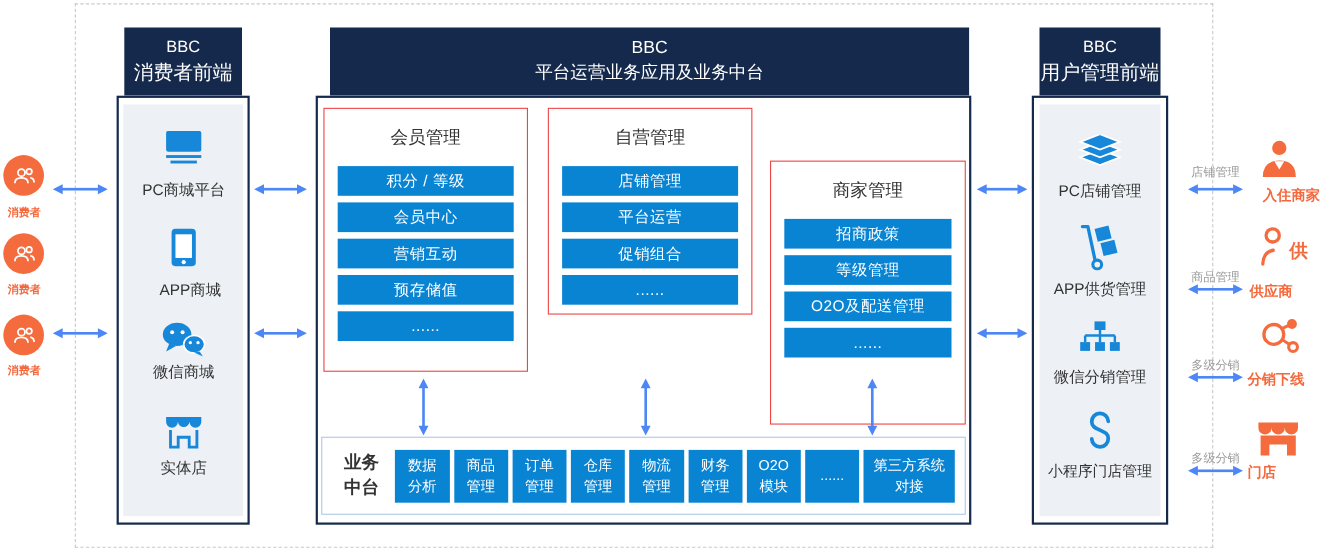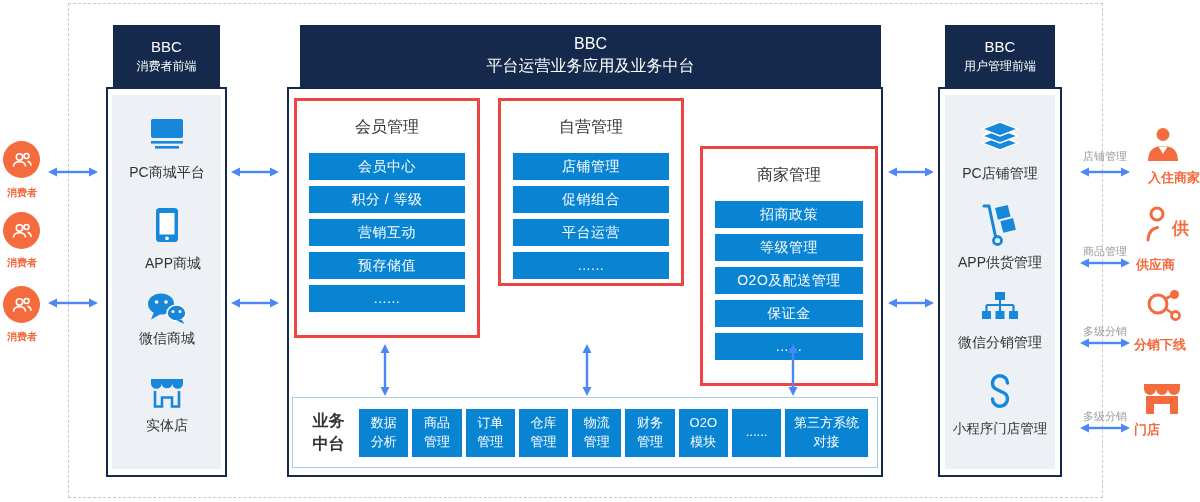--- a/index.html
+++ b/index.html
@@ -2,29 +2,29 @@
 <html><head>
 <meta charset="utf-8">
 <style>
   html,body{margin:0;padding:0;background:#fff;}
   body{font-family:"Liberation Sans","DejaVu Sans",sans-serif;}
   #canvas{position:relative;width:1200px;height:502px;background:#fff;overflow:hidden;}
   .abs{position:absolute;}
   .dashed-frame{border:1px dashed #c9c9c9;}
   .navy-header{background:#14294b;color:#fff;text-align:center;display:flex;flex-direction:column;justify-content:center;gap:3px;}
   .navy-header .l1{font-size:15px;}
-  .navy-header .l2{font-size:12px;}
+  .navy-header .l2{font-size:18px;}
   .navy-header.big .l1,.navy-header.big .l2{font-size:16px;}
   .col-box{background:#fff;border:2px solid #14294b;box-sizing:border-box;}
   .col-inner{background:#edf0f5;}
   .item-label{font-size:14px;color:#333;text-align:center;}
-  .panel{background:#fff;border:3px solid #ef4444;box-sizing:border-box;padding-top:16px;}
+  .panel{background:#fff;border:1px solid #ef4444;box-sizing:border-box;padding-top:16px;}
   .panel-title{font-size:16px;color:#333;text-align:center;height:22px;margin-bottom:14px;}
   .pbtn{height:27px;line-height:27px;background:#0984d3;color:#fff;font-size:14px;text-align:center;margin:0 12px 6px 12px;letter-spacing:.5px;}
-  .platform-box{background:#fff;border:1px solid #abc9ea;box-sizing:border-box;display:flex;align-items:center;gap:4px;padding:0 9px;}
+  .platform-box{background:#fff;border:1px solid #abc9ea;box-sizing:border-box;display:flex;align-items:center;gap:4px;padding:0 9px;justify-content:flex-end;}
   .platform-label{width:54px;font-size:16px;font-weight:600;color:#333;text-align:center;line-height:1.4;}
   .tile{width:50px;height:48px;background:#0984d3;color:#fff;font-size:13px;line-height:1.45;display:flex;flex-direction:column;align-items:center;justify-content:center;text-align:center;}
   .tile.wide{width:84px;}
   .actor-circle{width:37px;height:37px;border-radius:50%;background:#f46c3e;display:flex;align-items:center;justify-content:center;}
   .actor-label{font-size:10px;font-weight:bold;color:#f4683c;text-align:center;width:44px;}
   .entity-label{font-size:13px;font-weight:bold;color:#f4683c;}
   .link-label{font-size:11px;color:#9a9a9a;text-align:center;width:52px;}
   .icon-char{font-size:17px;font-weight:bold;color:#f46c3e;}
   .ctr{display:flex;align-items:center;justify-content:center;}
 </style>
@@ -113,41 +113,40 @@
   <div class="abs item-label" style="left:94px;top:417px;width:120px;padding-left:13px;">实体店</div>
 
   <div class="abs navy-header big" style="left:300px;top:25px;width:581px;height:62px;">
     <span class="l1">BBC</span>
     <span class="l2">平台运营业务应用及业务中台</span>
   </div>
   <div class="abs col-box" style="left:287px;top:87px;width:596px;height:390px;"></div>
 
   <div class="abs panel" style="left:294px;top:98px;width:186px;height:240px;">
     <div class="panel-title">会员管理</div>
+    <div class="pbtn">积分 / 等级</div>
     <div class="pbtn">会员中心</div>
-    <div class="pbtn">积分 / 等级</div>
     <div class="pbtn">营销互动</div>
     <div class="pbtn">预存储值</div>
     <div class="pbtn">......</div>
   </div>
 
   <div class="abs panel" style="left:498px;top:98px;width:186px;height:188px;">
     <div class="panel-title">自营管理</div>
     <div class="pbtn">店铺管理</div>
+    <div class="pbtn">平台运营</div>
     <div class="pbtn">促销组合</div>
-    <div class="pbtn">平台运营</div>
     <div class="pbtn">......</div>
   </div>
 
   <div class="abs panel" style="left:700px;top:98px;width:178px;height:240px;margin-top:48px;">
     <div class="panel-title">商家管理</div>
     <div class="pbtn">招商政策</div>
     <div class="pbtn">等级管理</div>
     <div class="pbtn">O2O及配送管理</div>
-    <div class="pbtn">保证金</div>
     <div class="pbtn">......</div>
   </div>
 
   <svg class="abs" style="left:379px;top:344px;" width="12" height="52" viewBox="0 0 12 52" fill="#4d87f5">
       <polygon points="6,0 1.5,9 10.5,9"></polygon>
       <polygon points="6,52 1.5,43 10.5,43"></polygon>
       <rect x="4.8" y="7" width="2.4" height="38"></rect>
     </svg>
   <svg class="abs" style="left:581px;top:344px;" width="12" height="52" viewBox="0 0 12 52" fill="#4d87f5">
       <polygon points="6,0 1.5,9 10.5,9"></polygon>

